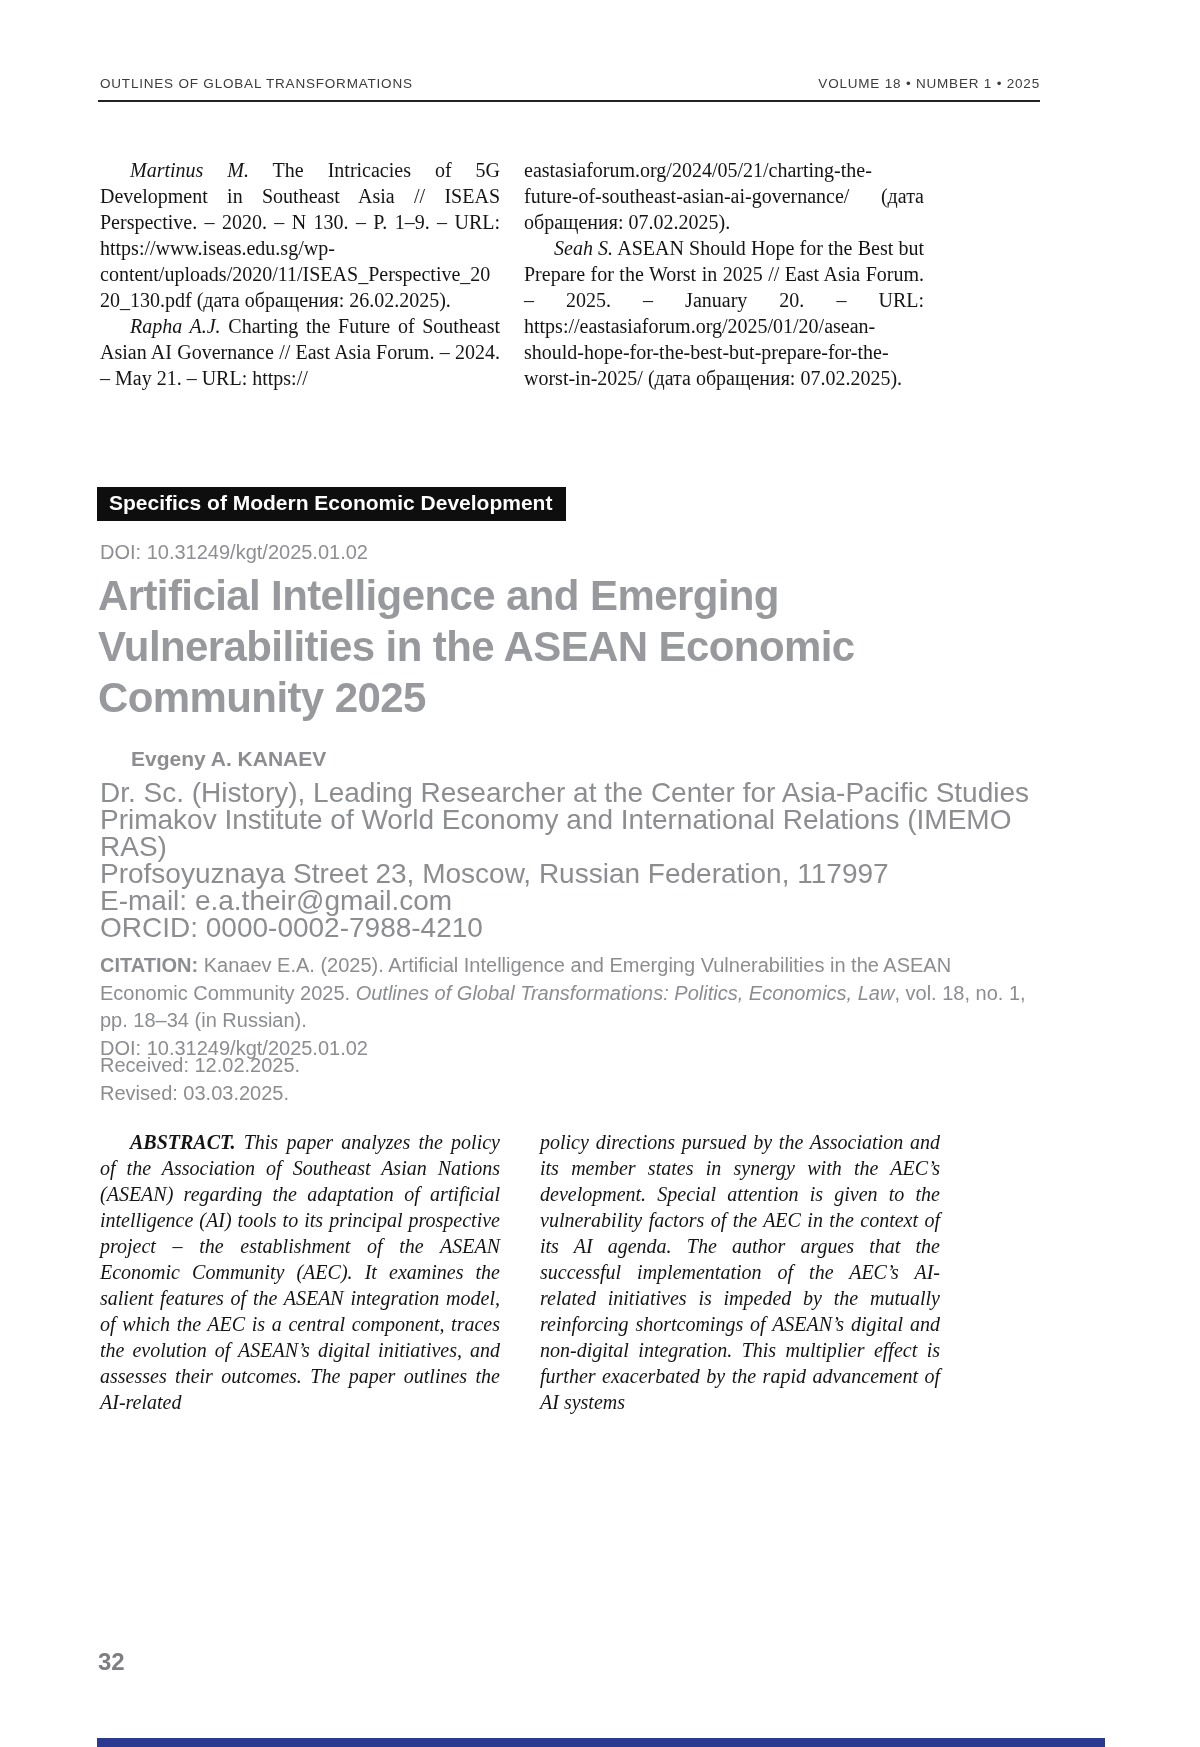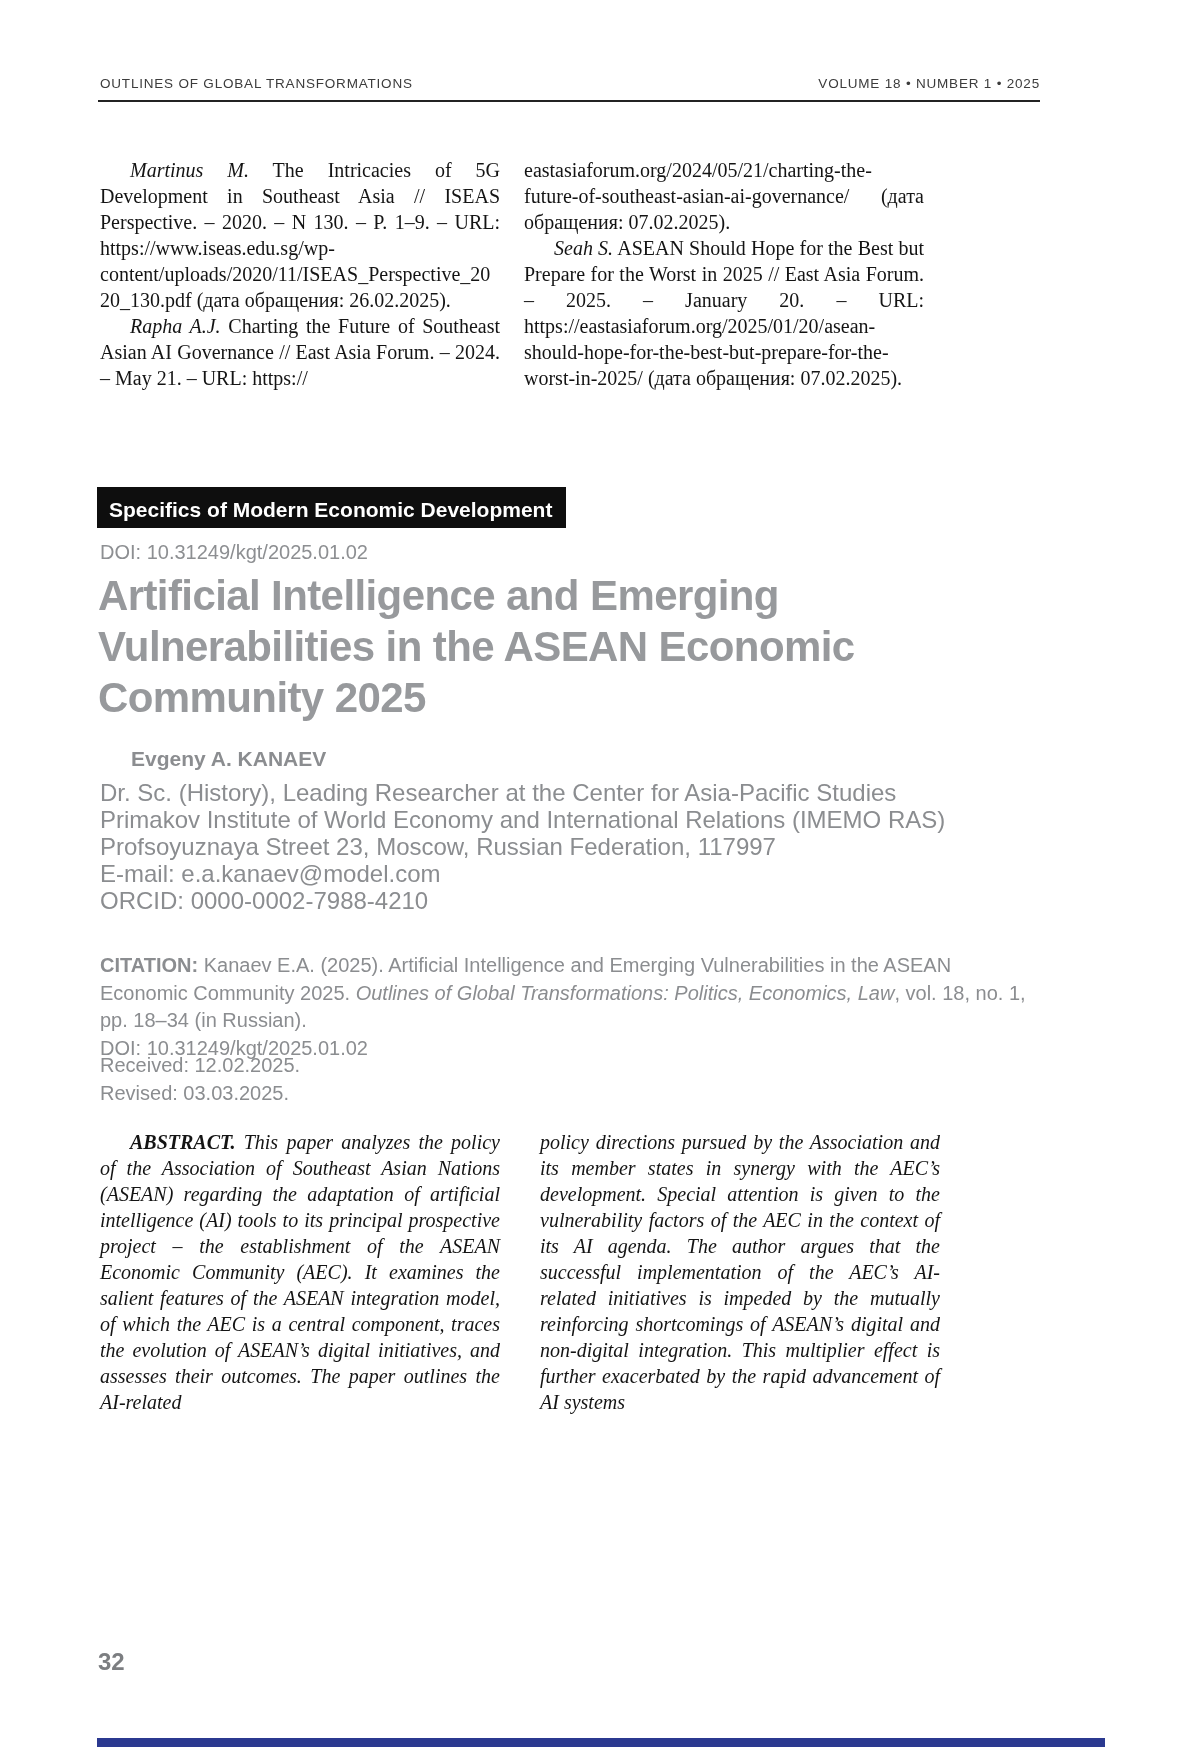--- a/index.html
+++ b/index.html
@@ -39,21 +39,21 @@
     overflow-wrap:anywhere; color:#141414;
   }
   .ref.indent { text-indent:30px; }
   .ref-author { font-style:italic; }
 
   
   .banner {
     position:absolute; top:487px; left:97px;
     display:inline-block; background:#0e0e0e; color:#ffffff;
     font-family:"Liberation Sans", sans-serif; font-weight:bold;
-    font-size:21px; line-height:24px; padding:11px 14px 6px 12px;
+    font-size:21px; line-height:24px; padding:4px 14px 6px 12px;
   }
 
   .doi-line {
     position:absolute; top:541px; left:100px;
     font-family:"Liberation Sans", sans-serif;
     font-size:20px; color:#8d8f92;
   }
 
   .title {
     position:absolute; top:570px; left:98px; width:920px;
@@ -64,21 +64,21 @@
   .title-line { white-space:nowrap; }
 
   .author-name {
     position:absolute; top:747px; left:100px;
     font-family:"Liberation Sans", sans-serif; font-weight:bold;
     font-size:21px; color:#8b8d90;margin-left:31px;
   }
   .author-block {
     position:absolute; top:779px; left:100px; width:940px;
     font-family:"Liberation Sans", sans-serif;
-    font-size:24px; line-height:27px; color:#8b8d90;
+    font-size:28px; line-height:27px; color:#8b8d90;
   }
 
   .citation {
     position:absolute; top:952px; left:100px; width:930px;
     font-family:"Liberation Sans", sans-serif;
     font-size:20px; line-height:27.5px; color:#8b8d90;
   }
   .citation .cite-label { font-weight:bold; }
   .citation .cite-journal { font-style:italic; }
   .cite-doi { margin-top:0; }
@@ -146,21 +146,21 @@
     <div class="title-line">Vulnerabilities in the ASEAN Economic</div>
     <div class="title-line">Community 2025</div>
   </h1>
 
   <div class="author-name">Evgeny A. KANAEV</div>
 
   <div class="author-block">
     <div>Dr. Sc. (History), Leading Researcher at the Center for Asia-Pacific Studies</div>
     <div>Primakov Institute of World Economy and International Relations (IMEMO RAS)</div>
     <div>Profsoyuznaya Street 23, Moscow, Russian Federation, 117997</div>
-    <div>E-mail: e.a.kanaev@model.com</div>
+    <div>E-mail: e.a.their@gmail.com</div>
     <div>ORCID: 0000-0002-7988-4210</div>
   </div>
 
   <div class="citation">
     <p><span class="cite-label">CITATION:</span><span> Kanaev E.A. (2025). Artificial Intelligence and Emerging Vulnerabilities in the ASEAN Economic Community 2025. </span><span class="cite-journal">Outlines of Global Transformations: Politics, Economics, Law</span><span>, vol. 18, no. 1, pp. 18–34 (in Russian).</span></p>
     <p class="cite-doi">DOI: 10.31249/kgt/2025.01.02</p>
   </div>
 
   <div class="dates">
     <div>Received: 12.02.2025.</div>

